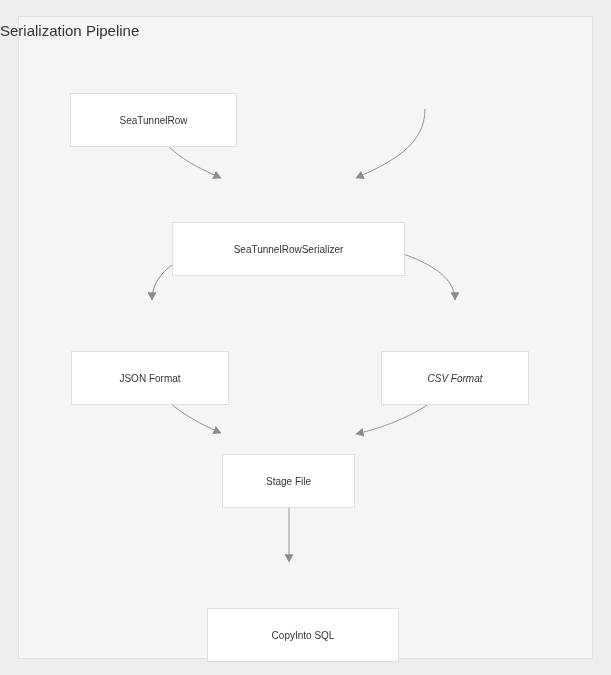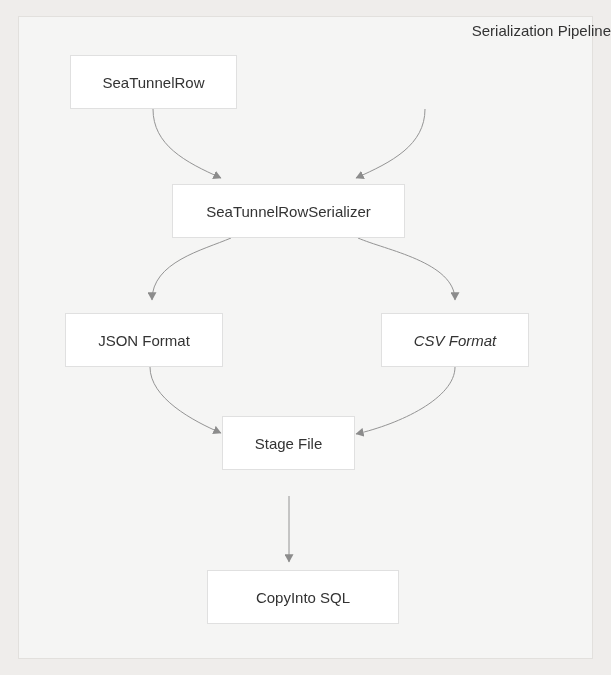--- a/index.html
+++ b/index.html
@@ -23,44 +23,45 @@
     height: 643px;
     background: #f5f5f4;
     border: 1px solid #e2e0dd;
     box-sizing: border-box;
   }
   .diagram-title {
     position: absolute;
     left: 0;
     top: 22px;
     width: 100%;
-    text-align: right;
+    text-align: left;
     font-size: 15px;
     color: #333333;
   }
   svg.edges {
     position: absolute;
     left: 0;
     top: 0;
     width: 611px;
     height: 675px;
     pointer-events: none;
   }
   .node {
     position: absolute;
     box-sizing: border-box;
     background: #ffffff;
     border: 1px solid #e0e0e0;
     color: #333333;
-    font-size: 15px;
+    font-size: 10px;
     display: flex;
     align-items: center;
     justify-content: center;
     text-align: center;
     white-space: nowrap;
+    margin-top: 38px;
   }
 </style>
 </head>
 <body>
 
 <div class="canvas">
   <div class="frame"></div>
 
   <div class="diagram-title">Serialization Pipeline</div>
 
@@ -79,20 +80,20 @@
       <path d="M455,367 C455,398 400,424 356,434" marker-end="url(#arrow)"></path>
       <path d="M289,496 L289,562" marker-end="url(#arrow)"></path>
     </g>
   </svg>
 
   <div class="node" style="left:70px;  top:55px;  width:167px; height:54px;">SeaTunnelRow</div>
 
 
   <div class="node" style="left:172px; top:184px; width:233px; height:54px;text-align:center;">SeaTunnelRowSerializer</div>
 
-  <div class="node" style="left:65px;  top:313px; width:158px; height:54px;">JSON Format</div>
+  <div class="node" style="left:71px;  top:313px; width:158px; height:54px;">JSON Format</div>
 
   <div class="node" style="left:381px; top:313px; width:148px; height:54px;font-style:italic;">CSV Format</div>
 
   <div class="node" style="left:222px; top:416px; width:133px; height:54px;">Stage File</div>
 
   <div class="node" style="left:207px; top:570px; width:192px; height:54px;">CopyInto SQL</div>
 </div>
 
 </body></html>

